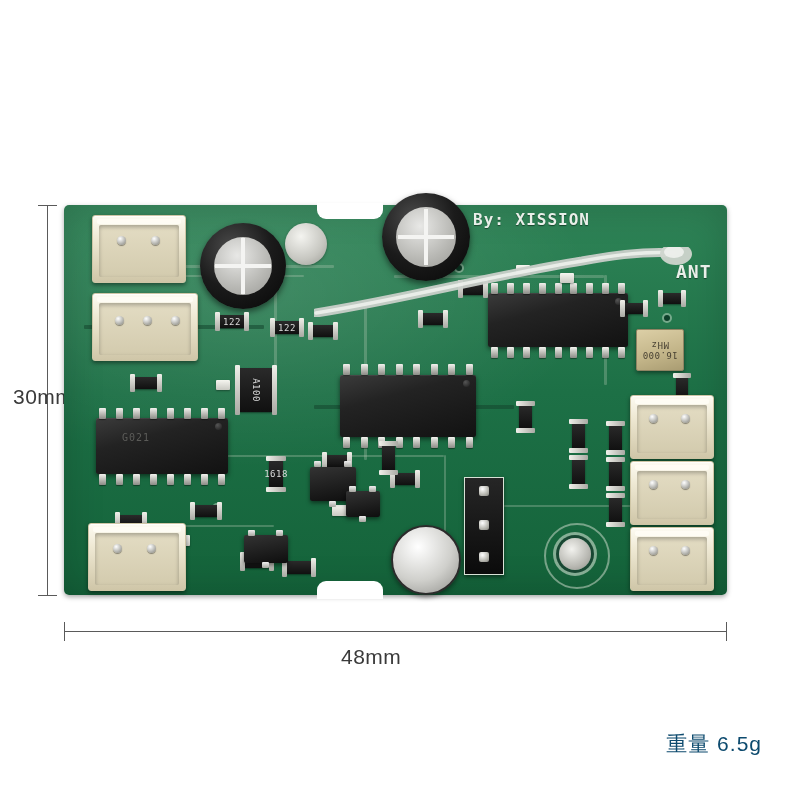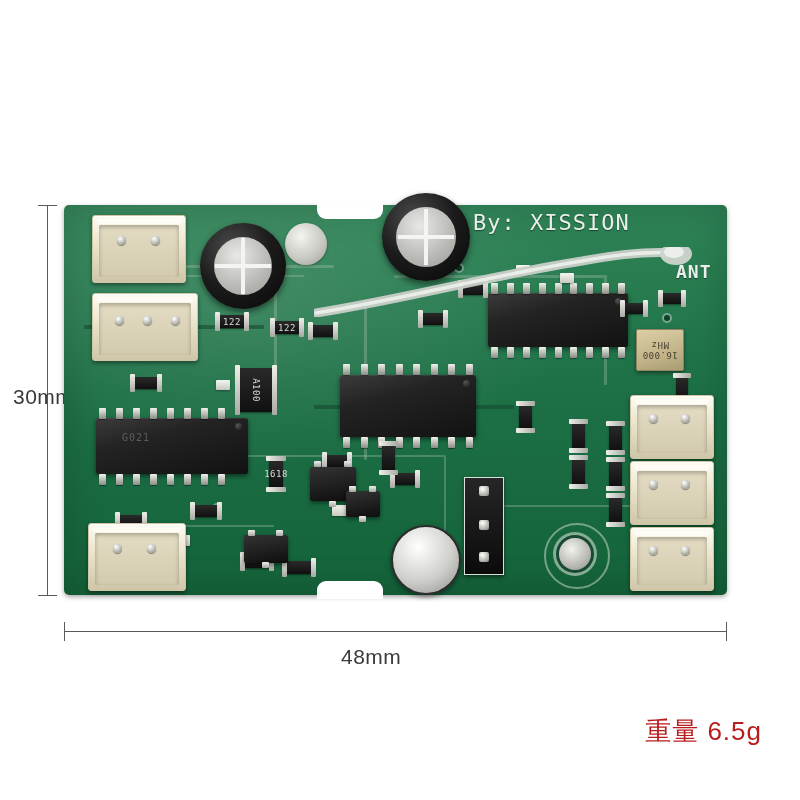--- a/index.html
+++ b/index.html
@@ -16,21 +16,21 @@
   #dim-left-label{left:13px;top:385px;}
   #dim-bottom-label{left:341px;top:645px;}
   .dim-line-v{position:absolute;left:47px;top:205px;width:1px;height:390px;background:#5a5a5a;}
   .dim-cap{position:absolute;background:#5a5a5a;}
   #dim-v-cap-top{left:38px;top:205px;width:19px;height:1px;}
   #dim-v-cap-bot{left:38px;top:595px;width:19px;height:1px;}
   .dim-line-h{position:absolute;left:64px;top:631px;width:663px;height:1px;background:#5a5a5a;}
   #dim-h-cap-left{left:64px;top:622px;width:1px;height:19px;}
   #dim-h-cap-right{left:726px;top:622px;width:1px;height:19px;}
 
-  #weight-label{position:absolute;right:38px;top:714px;font-size:26px;color:#b91c1c;letter-spacing:1px;}
+  #weight-label{position:absolute;right:38px;top:730px;font-size:21px;color:#0c4a6e;letter-spacing:1px;}
 
   
   #pcb{
     position:absolute;left:64px;top:205px;width:663px;height:390px;
   }
   
   #pcb-base{
     position:absolute;inset:0;
     background:
       radial-gradient(ellipse 70% 60% at 30% 25%, rgba(255,255,255,.10), rgba(0,0,0,0) 60%),
@@ -49,21 +49,21 @@
 
   
   .trace{position:absolute;background:rgba(188,205,185,.30);border-radius:1px;}
   .trace-d{position:absolute;background:rgba(20,70,45,.55);border-radius:1px;}
   .ring{position:absolute;border:2px solid rgba(215,225,212,.5);border-radius:50%;}
 
   
   .silk{position:absolute;color:#e9efe9;font-family:"DejaVu Sans Mono","Liberation Mono",monospace;
         letter-spacing:1px;text-shadow:0 1px 1px rgba(0,0,0,.45);}
   #silk-part{left:82px;top:-4px;font-size:21px;font-weight:700;opacity:.82;}
-  #silk-brand{left:409px;top:5px;font-size:22px;font-weight:400;}
+  #silk-brand{left:409px;top:5px;font-size:16px;font-weight:700;}
   #silk-ant{left:612px;top:56px;font-size:18px;font-weight:700;}
   #silk-g1{left:423px;top:290px;font-size:13px;font-weight:700;transform:rotate(90deg);transform-origin:left top;}
 
   
   .conn{position:absolute;border-radius:3px;
     background:linear-gradient(180deg,#fdfbf2 0%,#efe9d4 34%,#ddd5ba 72%,#cfc6a8 100%);
     box-shadow:0 2px 4px rgba(0,0,0,.45), inset 0 1px 0 rgba(255,255,255,.8);
     border:1px solid #cfc6a6;}
   .conn .lip{position:absolute;left:4px;right:4px;top:3px;height:5px;background:#fffdf6;border-radius:2px;opacity:.85;}
   .conn .well{position:absolute;left:6px;right:6px;top:9px;bottom:5px;border-radius:2px;
@@ -248,21 +248,21 @@
         <i></i>
         <i></i>
         <i></i>
         <i></i>
         <i></i>
         <i></i>
         <i></i>
         <i></i>
     </div>
 
-    <div class="ic" style="left:32px;top:213px;width:152px;height:56px;">
+    <div class="ic" style="left:32px;top:213px;width:132px;height:56px;">
       <div class="dimple"></div>
       <div class="mark" style="left:26px;top:14px;">G021</div>
     </div>
     <div class="leads" style="left:35px;top:203px;width:126px;">
       <i></i>
         <i></i>
         <i></i>
         <i></i>
         <i></i>
         <i></i>

